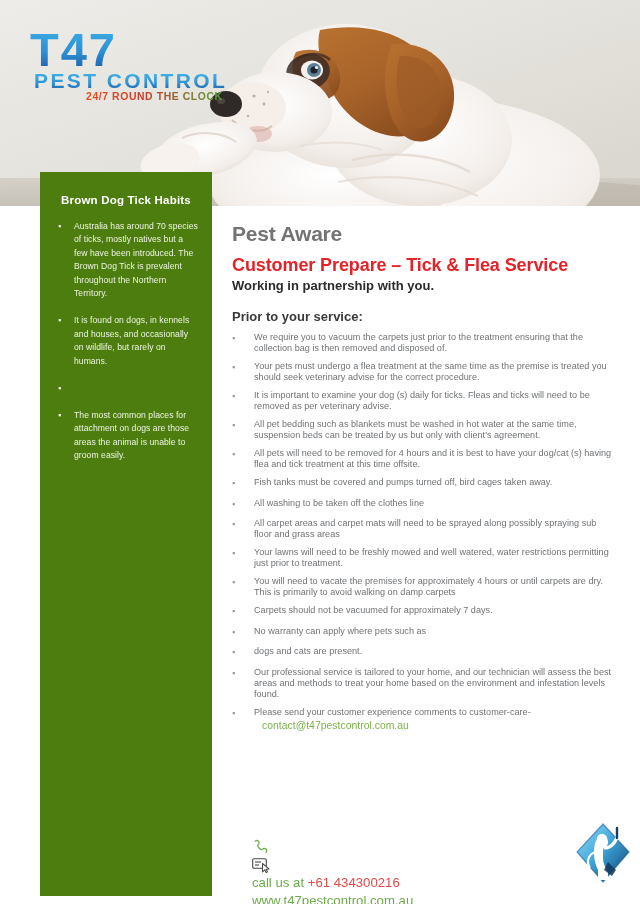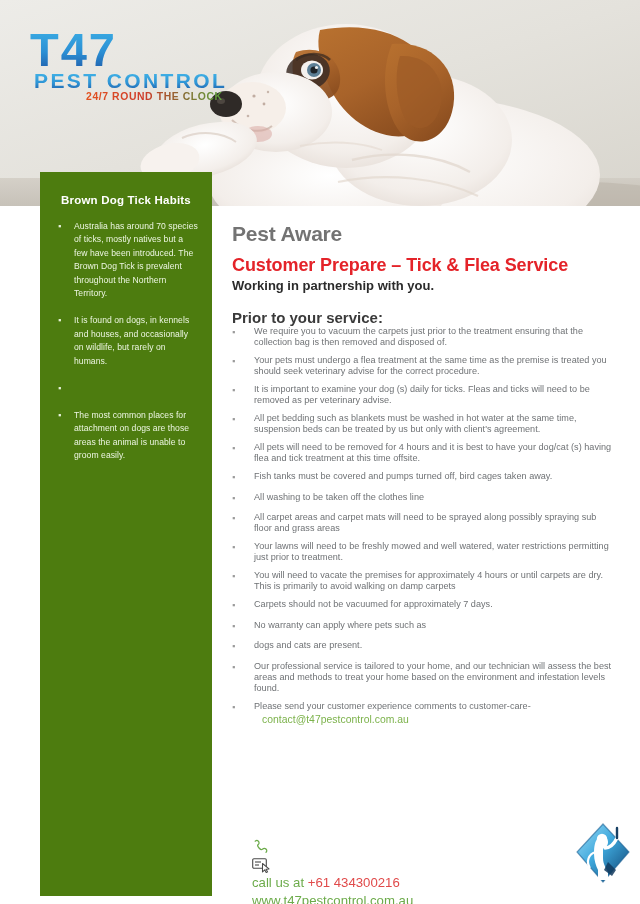--- a/index.html
+++ b/index.html
@@ -99,22 +99,23 @@
     letter-spacing: -.1px;
   }
   .tagline {
     color: #2b2b2b;
     font-size: 13px;
     font-weight: bold;
     margin-bottom: 16px;
   }
   .section-label {
     color: #3a3a3a;
-    font-size: 15px;
+    font-size: 13px;
     font-weight: bold;
+    margin-bottom: 8px;
   }
   .main-list { list-style: none; }
   .main-item {
     display: flex;
     margin-bottom: 7px;
   }
   .main-bullet {
     color: #9a9a9a;
     font-size: 9px;
     line-height: 13.6px;

